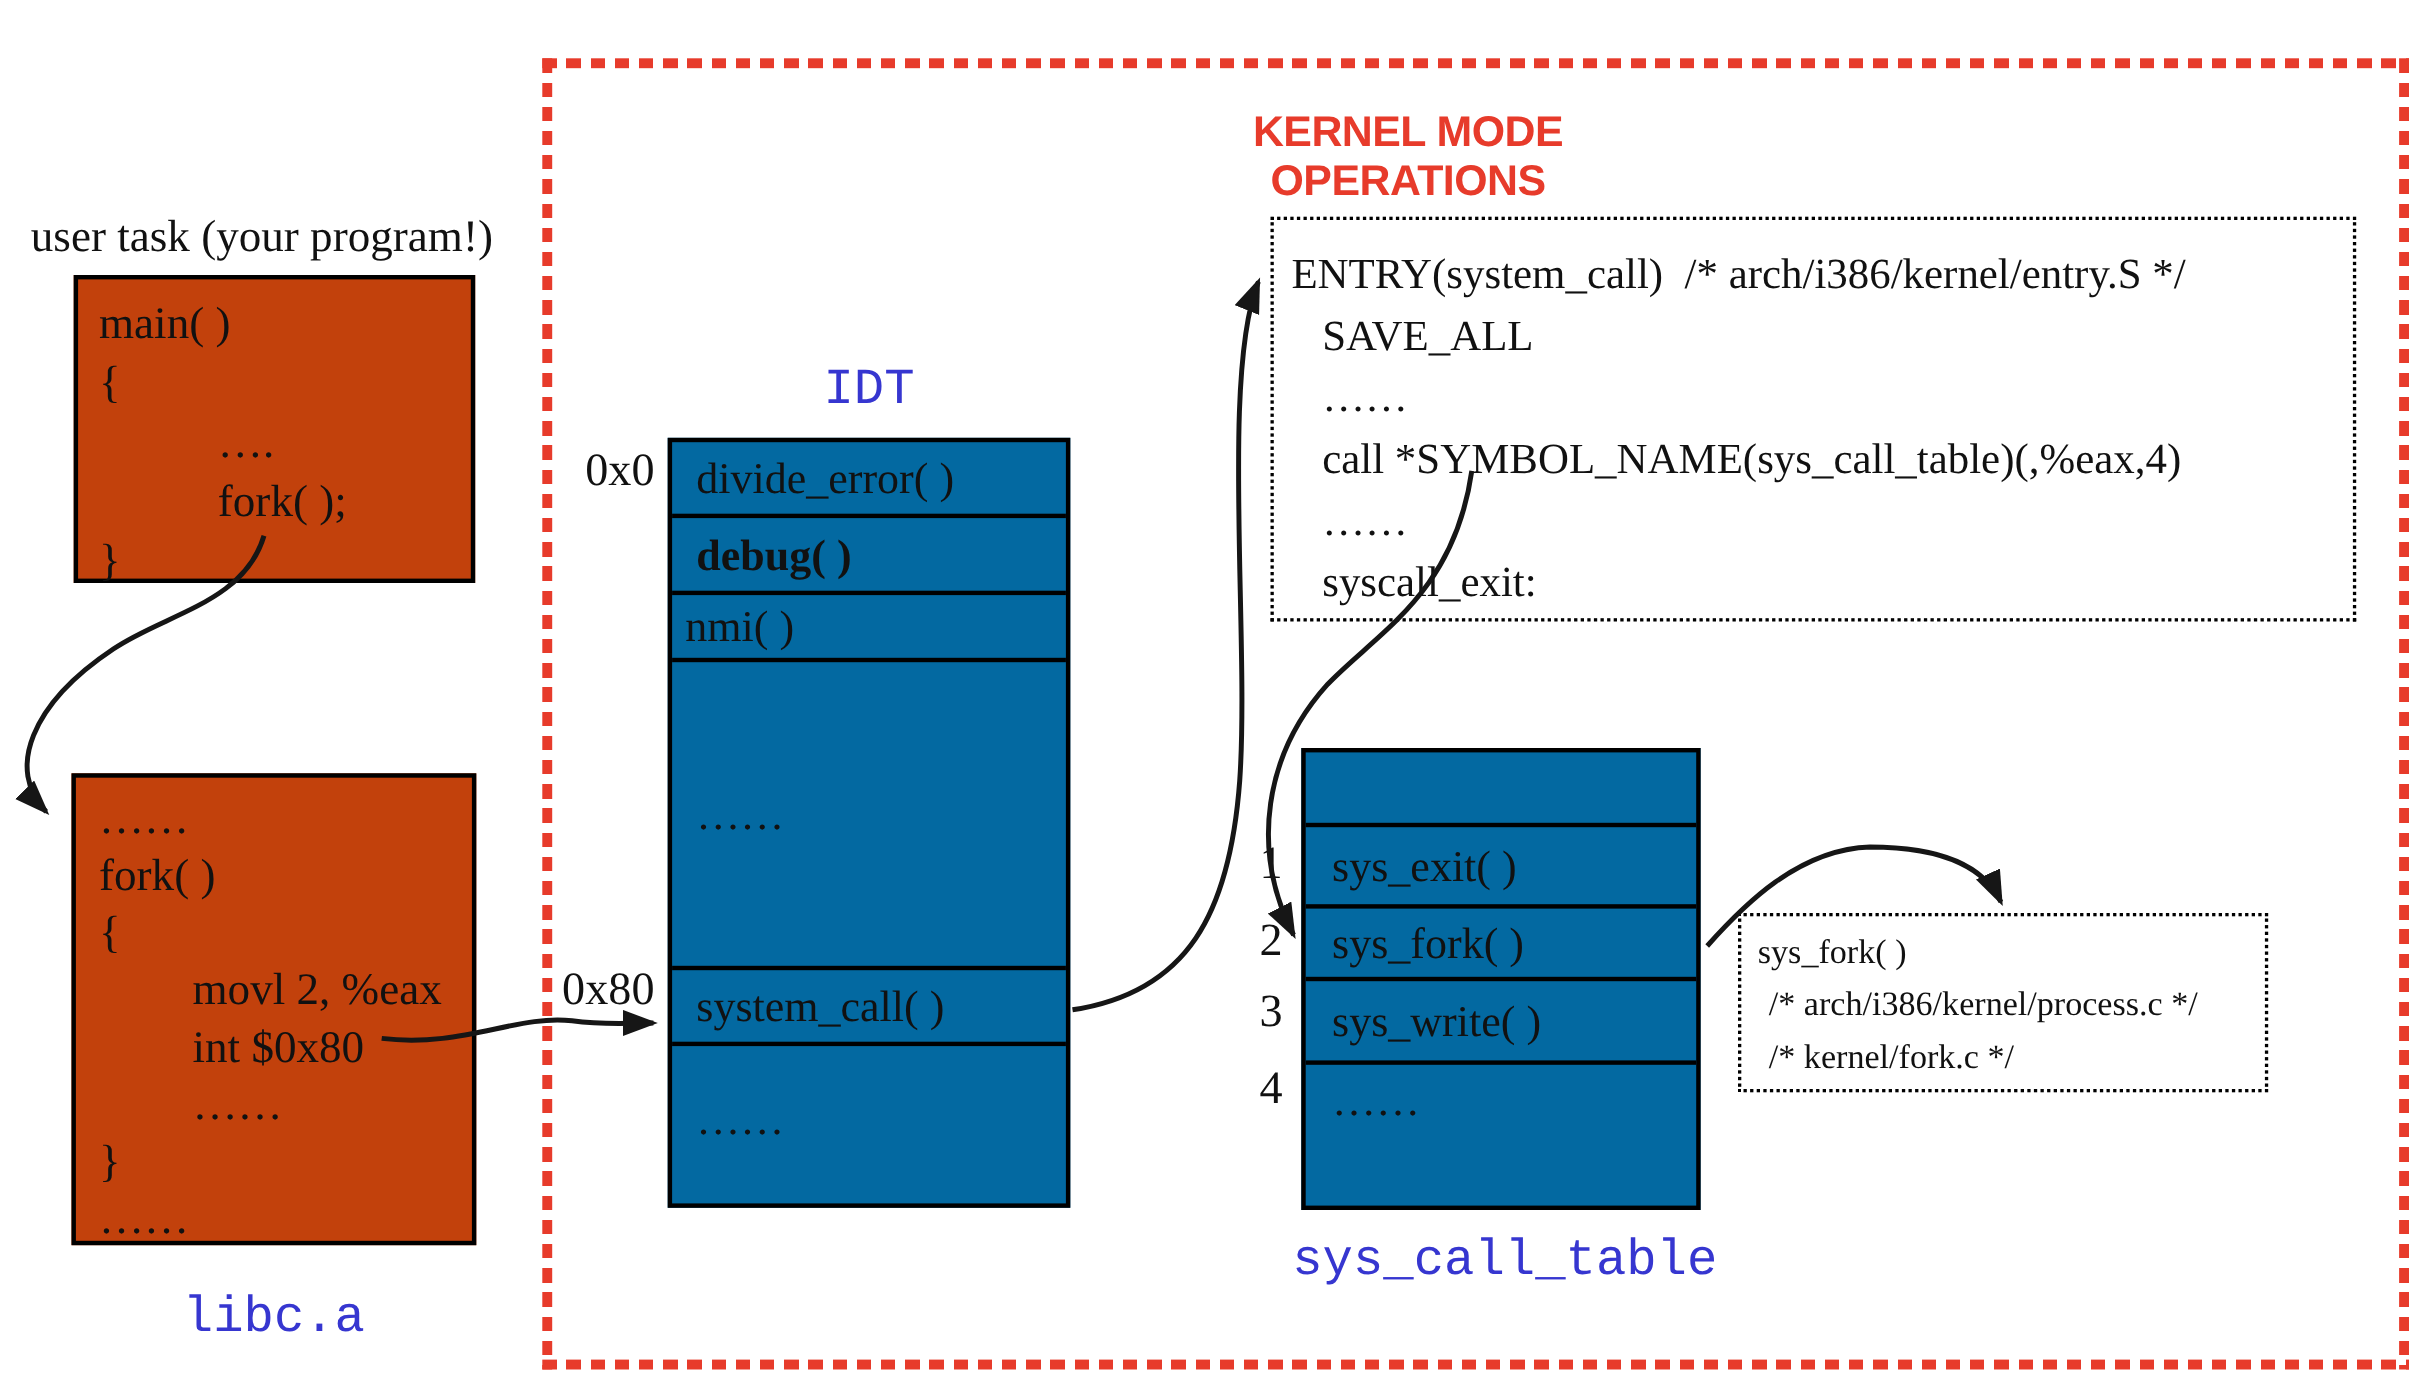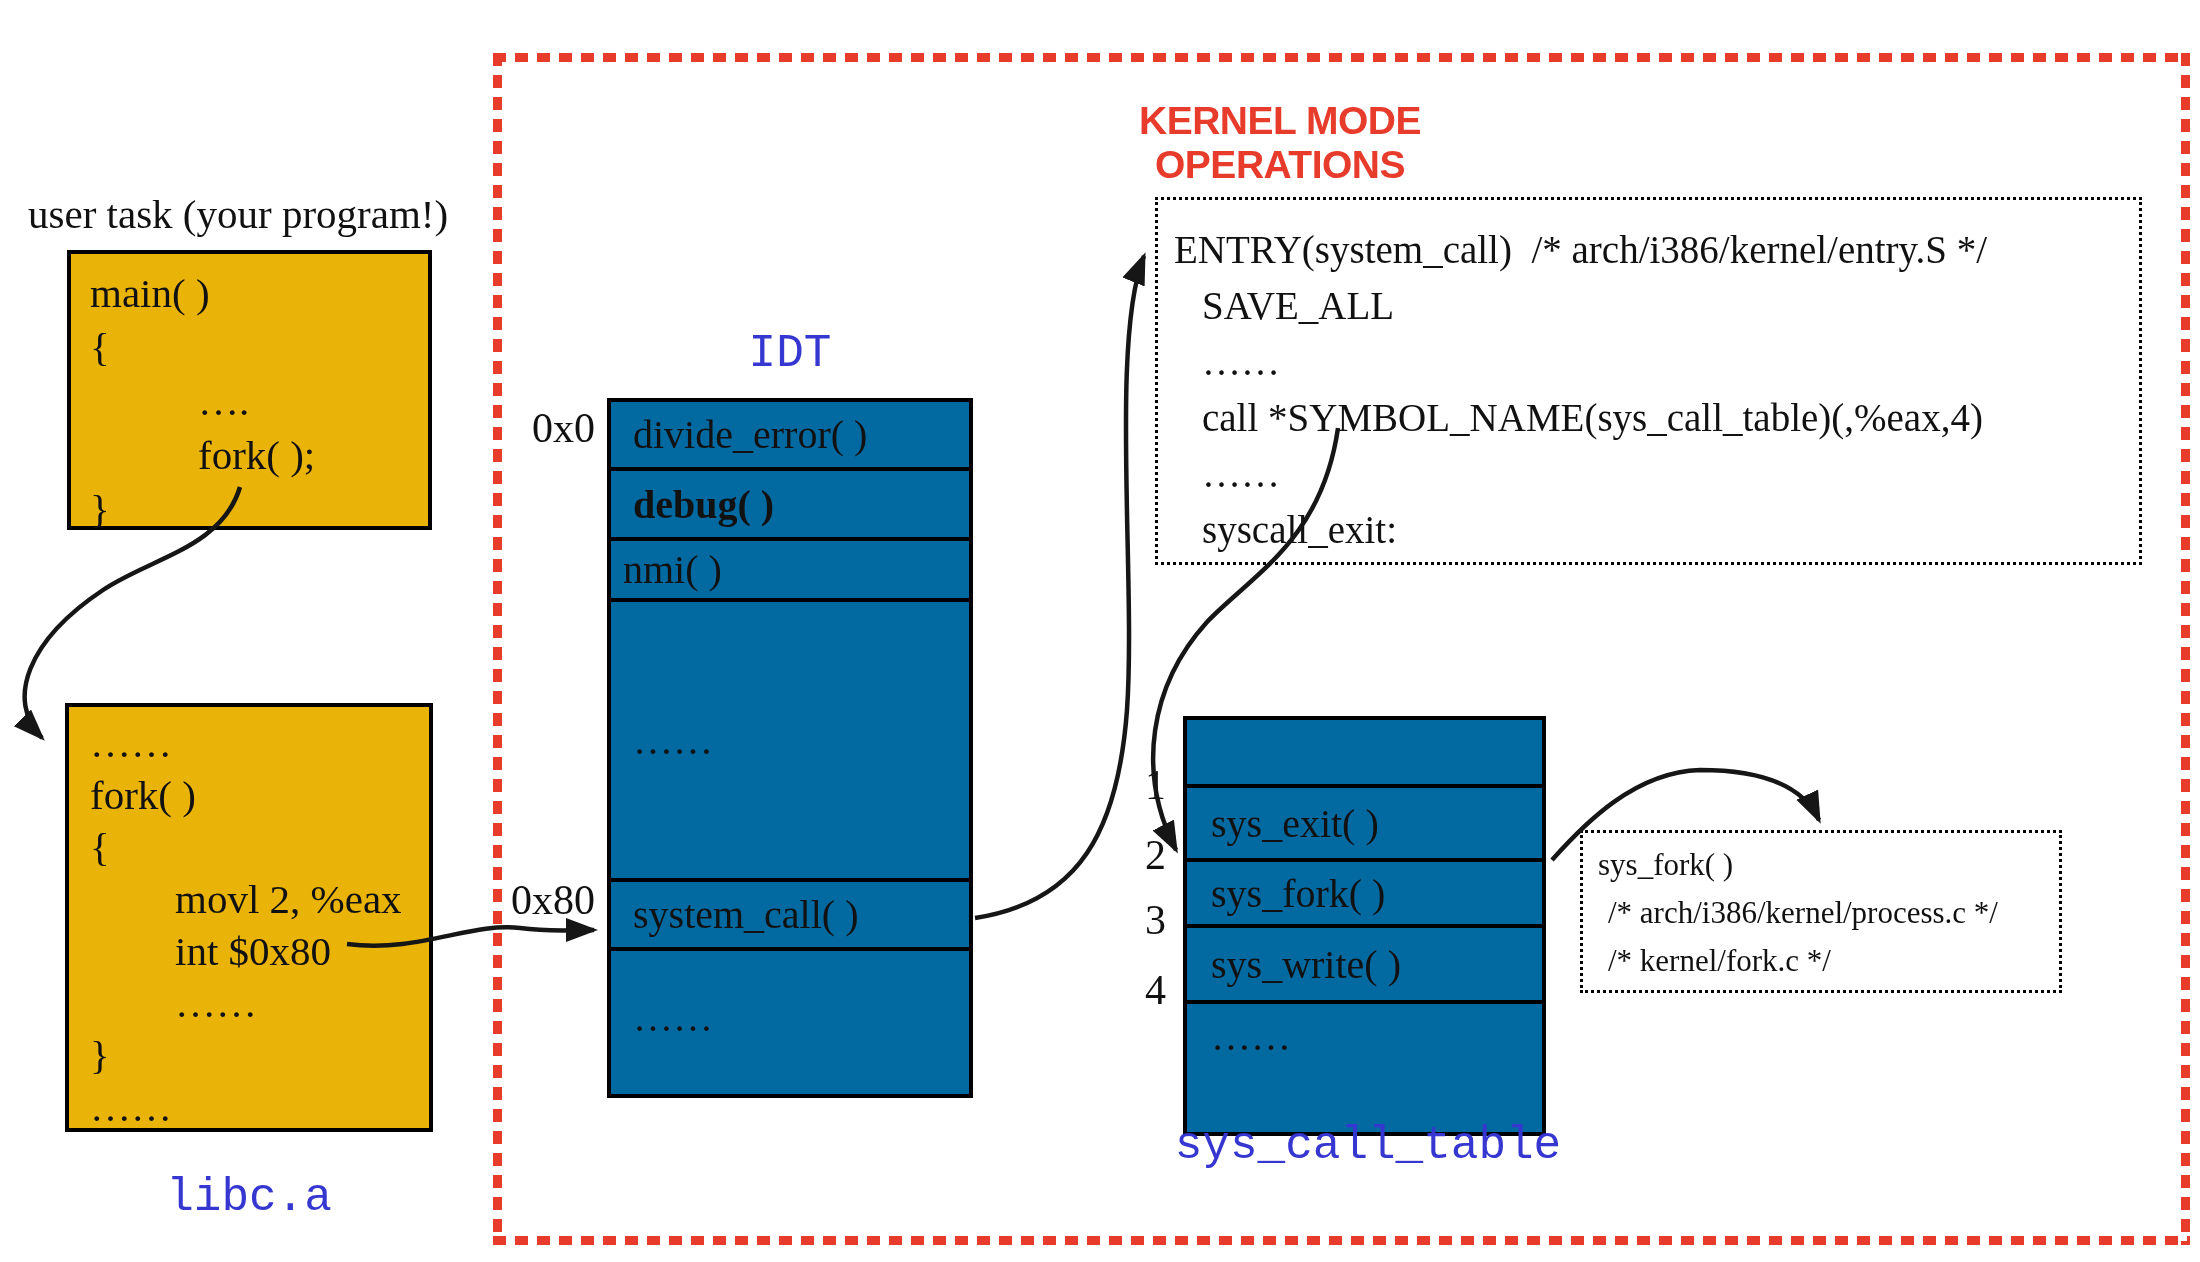--- a/index.html
+++ b/index.html
@@ -18,21 +18,21 @@
   
   #kernel-title {
     left:1020px; top:99px; width:520px; text-align:center;
     font-family:"Liberation Sans", sans-serif; font-weight:bold;
     font-size:39px; letter-spacing:-0.5px; color:var(--red);
   }
   .blue-label { color:var(--blue); font-size:46px; text-align:center;font-family:Liberation Mono, monospace; }
   #user-task-label { left:28px; top:190px; font-size:41px; }
 
   
-  .solid-box { position:absolute; border:4px solid #000; box-sizing:border-box; background:#eab308; }
+  .solid-box { position:absolute; border:4px solid #000; box-sizing:border-box; background:#c2410c; }
   #main-box { left:67px; top:250px; width:365px; height:280px; padding:12px 0 0 19px; }
   #main-box .ln { line-height:54px; font-size:41px; white-space:pre; }
   #main-box .ind { margin-left:108px; }
   #libc-box { left:65px; top:703px; width:368px; height:429px; padding:10px 0 0 21px; }
   #libc-box .ln { line-height:52px; font-size:41px; white-space:pre; }
   #libc-box .ind { margin-left:85px; }
 
   
   .dot-box { position:absolute; border:3px dotted #000; box-sizing:border-box; background:#fff; }
   #entry-box { left:1155px; top:197px; width:987px; height:368px; padding:22px 0 0 16px; }
@@ -41,21 +41,21 @@
   #sysfork-box { left:1580px; top:830px; width:482px; height:163px; padding:8px 0 0 15px; }
   #sysfork-box .ln { line-height:48px; font-size:31px; white-space:pre; }
   #sysfork-box .ind { margin-left:10px; }
 
   
   .vtable { position:absolute; border:4px solid #000; box-sizing:border-box; background:#0369a1; }
   .vtable .t-row { box-sizing:border-box; display:flex; align-items:center;
                    padding-left:22px; font-size:40px; white-space:pre; }
   .vtable .t-row + .t-row { border-top:4px solid #000; }
   #idt-table { left:607px; top:398px; width:366px; height:700px; }
-  #sct-table { left:1183px; top:716px; width:363px; height:420px; }
+  #sct-table { left:1183px; top:680px; width:363px; height:420px; }
   #sct-table .t-row { padding-left:24px; }
 
   .addr-label { position:absolute; font-size:42px; text-align:right; }
   #idt-addr0  { left:495px; top:404px; width:100px; }
   #idt-addr80 { left:483px; top:876px; width:112px; }
   .num-label { position:absolute; left:1100px; width:66px; text-align:right;
                font-size:42px; line-height:52px; }
 
   #idt-title  { left:607px;  top:328px;  width:366px; }
   #libc-label { left:65px;   top:1172px; width:368px; }

